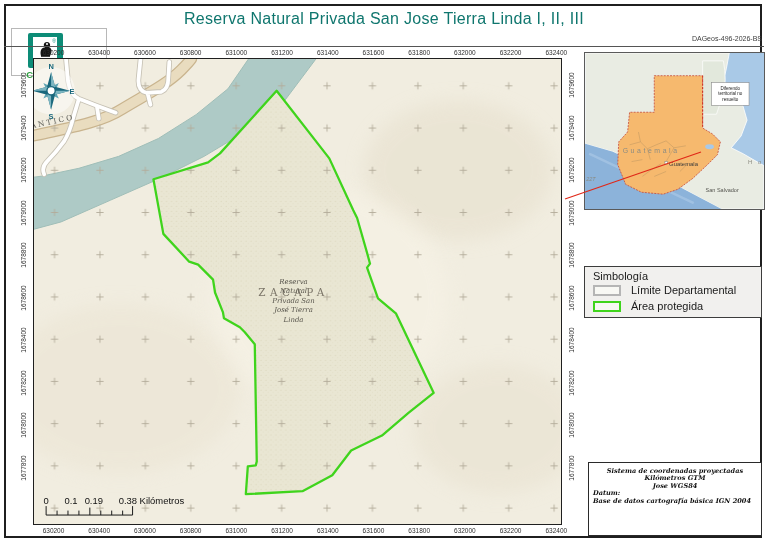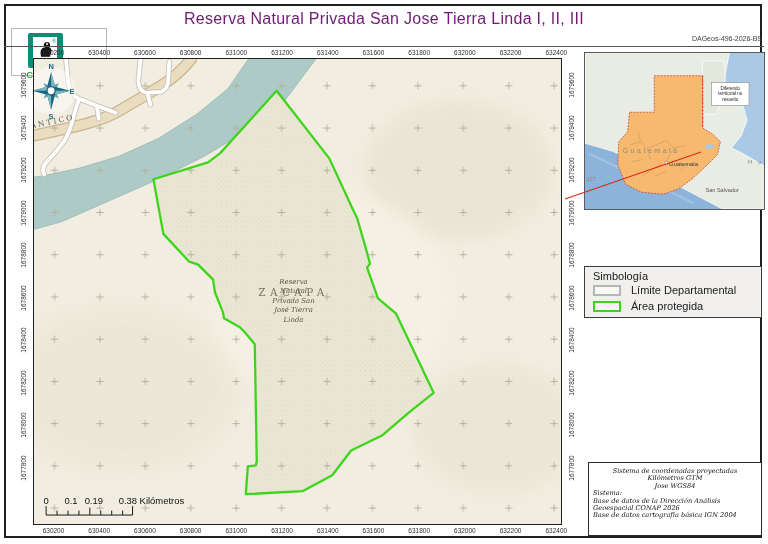--- a/index.html
+++ b/index.html
@@ -20,21 +20,21 @@
   .axlab{position:absolute;font-size:6.5px;color:#2e2e2e;white-space:nowrap;}
   
   .inset{position:absolute;left:584px;top:52px;width:181px;height:158px;border:1px solid #5a5a5a;box-sizing:border-box;background:#a9c9e7;}
   
   .legend{position:absolute;left:584px;top:266px;width:178px;height:52px;background:#f1f0ee;border:1.6px solid #3c3c3c;box-sizing:border-box;padding-left:32px;}
   .legend-title{position:absolute;left:8px;top:3px;font-size:11px;color:#1a1a1a;}
   .legend-row{position:absolute;left:8px;height:13px;}
   .legend-row .sw{position:absolute;left:0;top:1px;width:28px;height:11px;border:2px solid #b5b5b5;box-sizing:border-box;background:#f8f8f4;}
   .legend-row .lb{position:absolute;left:38px;top:0;font-size:11px;color:#1a1a1a;white-space:nowrap;}
   
-  .credits{position:absolute;left:588px;top:462px;width:174px;height:74px;border:1px solid #2a2a2a;box-sizing:border-box;background:#fff;font-family:"DejaVu Serif",serif;font-style:italic;font-weight:normal;color:#111;}
+  .credits{position:absolute;left:588px;top:462px;width:174px;height:74px;border:1px solid #2a2a2a;box-sizing:border-box;background:#fff;font-family:"DejaVu Serif",serif;font-style:italic;font-weight:bold;color:#111;}
   .credits .c{display:block;text-align:center;font-size:6.6px;line-height:7.4px;}
   .credits .l{display:block;text-align:left;font-size:6.6px;line-height:7.4px;padding:0 4px;}
   .credits-pad{padding-top:5px;}
   .overlay{position:absolute;left:0;top:0;pointer-events:none;}
 </style>
 </head>
 <body>
 
 <div class="page">
   <div class="page-border"></div>
@@ -45,21 +45,21 @@
         <svg width="24" height="24" viewBox="0 0 24 24">
           <path d="M8,19 C6.5,13 9,10.5 12,10.5 C9.8,8.6 10.8,5 14,5 C17,5 18.2,8.4 16.2,10.3 C19.2,11.5 19.2,15.5 17,19 Z" fill="#161616"></path>
           <circle cx="14" cy="7" r="1" fill="#fff"></circle>
           <path d="M8,19 L17,19" stroke="#161616" stroke-width="1.6"></path>
         </svg>
         <span class="logo-r">®</span>
       </div>
     </div>
     <div class="logo-text">CONAP</div>
   </div>
-  <div class="title" style="color: #701a75;">Reserva Natural Privada San Jose Tierra Linda I, II, III</div>
+  <div class="title" style="color: #0f766e;">Reserva Natural Privada San Jose Tierra Linda I, II, III</div>
   <div class="doc-code">DAGeos-496-2026-BS</div>
   <div class="header-line"></div>
 
   <div class="map-frame">
     <svg width="526" height="464" viewBox="33 58 529 467">
       <defs>
         <filter id="b" x="-50%" y="-50%" width="200%" height="200%">
             <feGaussianBlur stdDeviation="9"></feGaussianBlur>
           </filter>
         <pattern id="stip" width="5" height="5" patternUnits="userSpaceOnUse">
@@ -173,22 +173,21 @@
     <div class="legend-row" style="top:33px;">
       <span class="sw" style="border-color: rgb(63, 212, 28);"></span>
       <span class="lb">Área protegida</span>
     </div>
   </div>
 
   <div class="credits credits-pad">
     <span class="c">Sistema de coordenadas proyectadas</span>
     <span class="c">Kilómetros GTM</span>
     <span class="c">Jose WGS84</span>
-    <span class="l">Sistema:</span>
-    <span class="l">Base de datos de la Dirección Análisis Geoespacial CONAP 2026</span>
+    <span class="l">Datum:</span>
     <span class="l">Base de datos cartografía básica IGN 2004</span>
   </div>
 
   <svg class="overlay" width="768" height="544">
     <line x1="701" y1="152" x2="565" y2="199" stroke="#e02818" stroke-width="1.2"></line>
   </svg>
 <span class="axlab" style="left: 53.5px; top: 49px; transform: translateX(-50%);">630200</span>
     <span class="axlab" style="left: 53.5px; top: 527px; transform: translateX(-50%);">630200</span>
     <span class="axlab" style="left: 99.21px; top: 49px; transform: translateX(-50%);">630400</span>
     <span class="axlab" style="left: 99.21px; top: 527px; transform: translateX(-50%);">630400</span>

